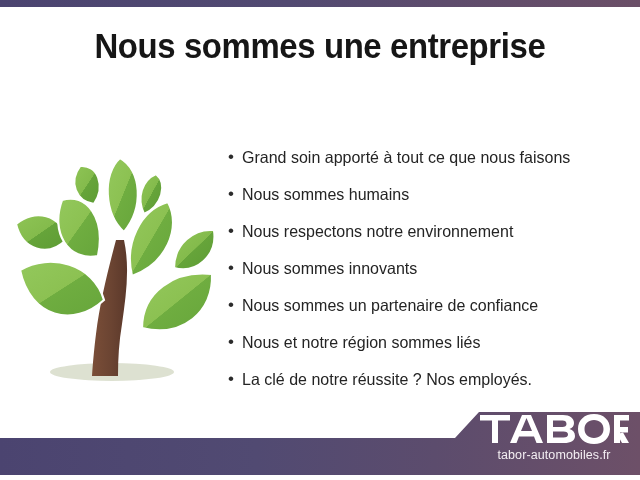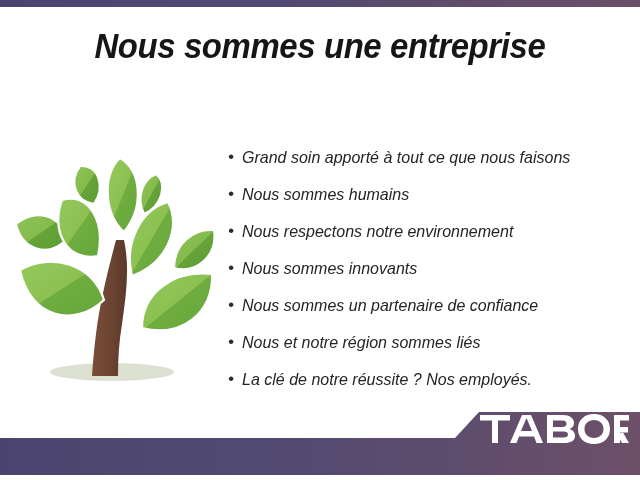--- a/index.html
+++ b/index.html
@@ -2,21 +2,21 @@
 <html><head>
 <meta charset="utf-8">
 <style>
   html,body{margin:0;padding:0;}
   body{
     width:640px;height:480px;
     background:#ffffff;
     font-family:"Liberation Sans",sans-serif;
     overflow:hidden;position:relative;
   }
-  #slide{position:absolute;inset:0;width:640px;height:475px;overflow:hidden;background:#fff;font-style:italic;}
+  #slide{position:absolute;inset:0;width:640px;height:475px;overflow:hidden;background:#fff;}
 
   
   .top-strip{
     position:absolute;left:0;top:0;width:640px;height:7px;
     background:linear-gradient(90deg,#4b4470 0%,#524a72 45%,#5e4c6c 70%,#6b4f67 100%);
   }
 
   
   .heading{
     position:absolute;left:0;top:26px;width:640px;
@@ -209,15 +209,16 @@
 
         <path d="M230 0 C249 0 262 12 262 30 C262 48 249 60 230 60
                  C211 60 198 48 198 30 C198 12 211 0 230 0 Z
                  M230 12 C219 12 211 19 211 30 C211 41 219 48 230 48
                  C241 48 249 41 249 30 C249 19 241 12 230 12 Z"></path>
 
         <path d="M270 2 H300 V13 H282 V26 H298 V37 H282 V58 H270 Z"></path>
         <path d="M288 37 L300 58 H286 L276 40 Z"></path>
       </g>
     </svg>
+    <span class="logo-tag">tabor-automobiles.fr</span>
   </div>
 
 </div>
 
 </body></html>

